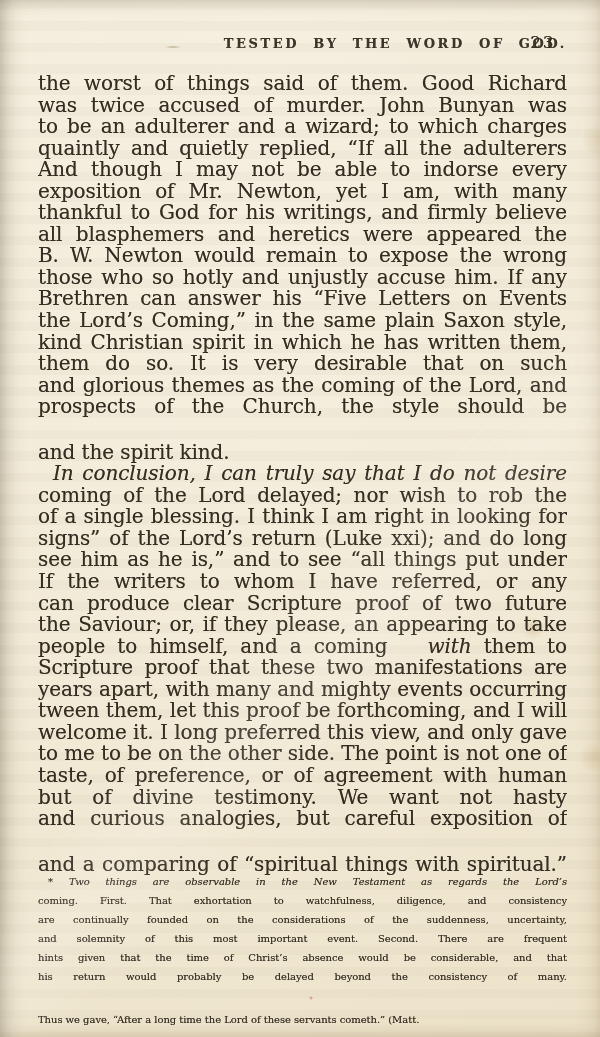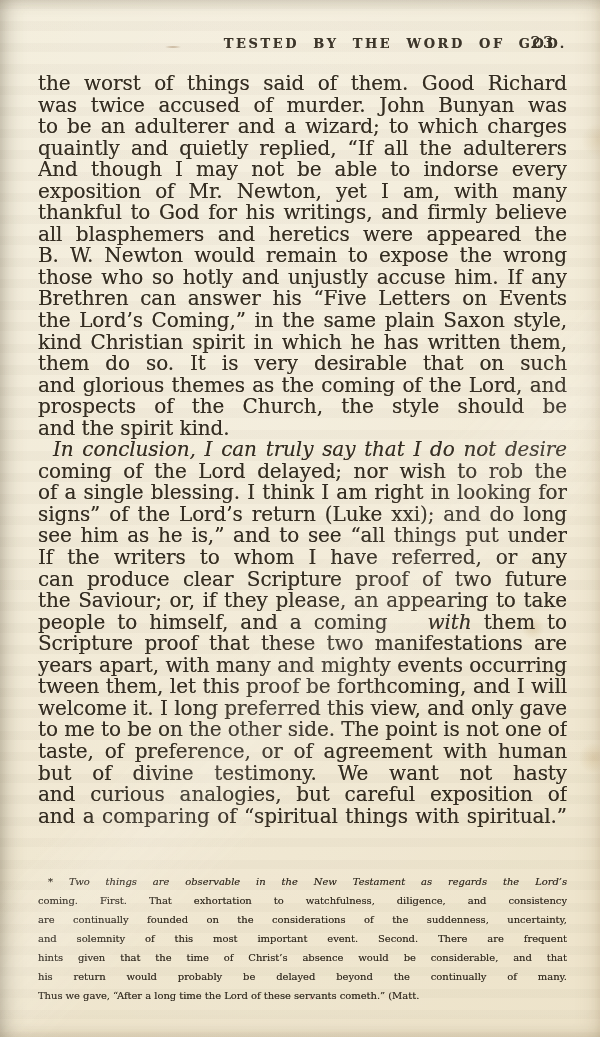--- a/index.html
+++ b/index.html
@@ -48,21 +48,21 @@
   }
   .body-text { position: absolute; top: 73px; left: 38px; right: 33px; }
   .footnote  { position: absolute; top: 872px; left: 38px; right: 33px; }
   .line {
     height: 21.55px; line-height: 21.55px;
     font-size: 20px; letter-spacing: -0.1px;
     text-align: justify; text-align-last: justify;
     overflow: hidden; white-space: normal;
     text-shadow: 0 0 .45px rgba(51,44,33,.55);
   }
-  .para .line:last-child { text-align-last: left; }
+  .para .line:last-child { text-align-last: left; margin-top: 24px; }
   .line.indent { text-indent: 15px; font-style: italic; }
   .footnote .line {
     height: 19px; line-height: 19px;
     font-size: 10px; letter-spacing: -0.05px;
     text-shadow: 0 0 .5px rgba(51,44,33,.6);
   }
   .footnote .line.indent { text-indent: 10px; }
   .it { font-style: italic; margin-left: 28px; }
 </style>
 </head>
@@ -118,19 +118,19 @@
       </div>
     </div>
 
   <div class="footnote">
       <div class="para">
         <div class="line indent">* Two things are observable in the New Testament as regards the Lord’s</div>
         <div class="line">coming. First. That exhortation to watchfulness, diligence, and consistency</div>
         <div class="line">are continually founded on the considerations of the suddenness, uncertainty,</div>
         <div class="line">and solemnity of this most important event. Second. There are frequent</div>
         <div class="line">hints given that the time of Christ’s absence would be considerable, and that</div>
-        <div class="line">his return would probably be delayed beyond the continually of many.</div>
+        <div class="line">his return would probably be delayed beyond the consistency of many.</div>
         <div class="line">Thus we gave, “After a long time the Lord of these servants cometh.” (Matt.</div>
       </div>
     </div>
 
   <div class="ghost"></div>
 </div>
 
 </body></html>

